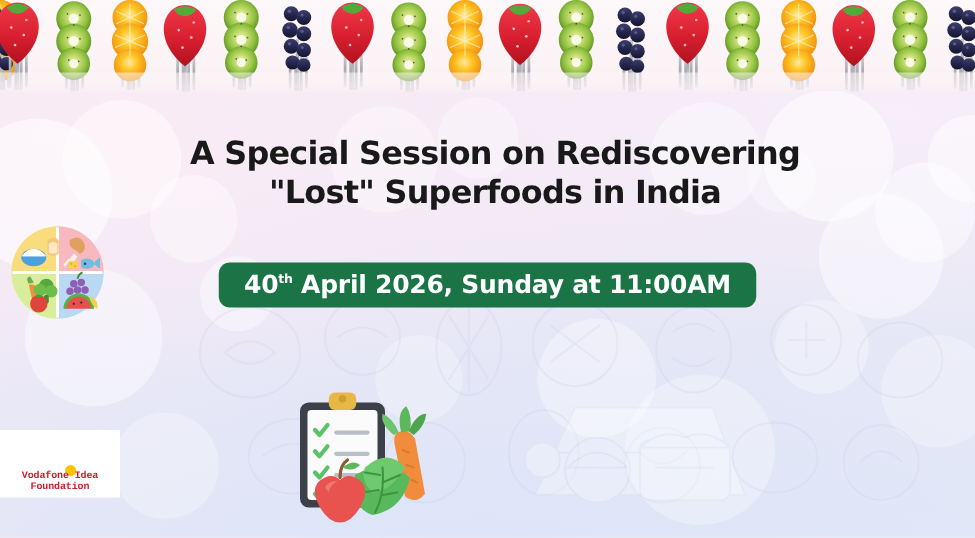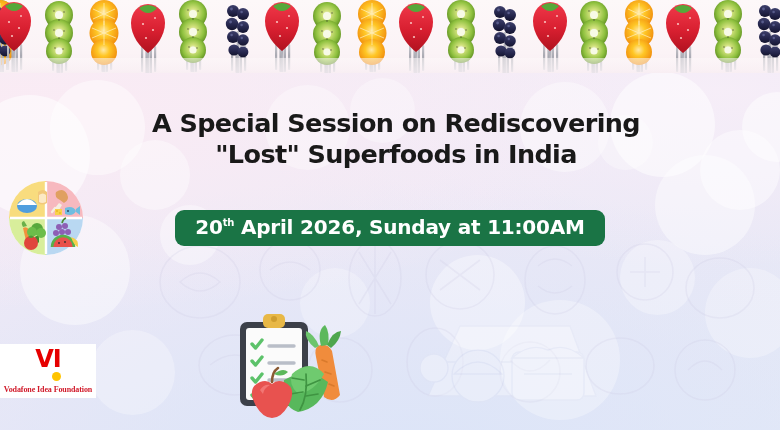--- a/index.html
+++ b/index.html
@@ -90,21 +90,21 @@
     font-family:"DejaVu Sans", sans-serif;
     letter-spacing:-1px;line-height:24px;
   }
   .logo-dot{
     position:absolute;left:52px;top:28px;width:9px;height:9px;border-radius:50%;
     background:#ffc400;
   }
   .logo-caption{
     position:absolute;left:0;right:0;bottom:4px;text-align:center;
     color:#d11a2a;font-weight:bold;font-size:8px;
-    font-family:Liberation Serif, serif;
+    font-family:Liberation Mono, monospace;
     letter-spacing:-0.1px;
   }
 </style>
 </head>
 <body>
 
 <div class="poster">
 
   <div class="bg-base"></div>
   <div class="bg-wash"></div>
@@ -339,21 +339,21 @@
       <circle cx="58" cy="63" r=".9" fill="#2f2f2f"></circle>
     <path d="M64 58 q8 2 7 10 q-4 -1 -7 -10z" fill="#f6cf4a"></path>
   </svg>
 
   <div class="title-block">
     <div class="title-line">A Special Session on Rediscovering</div>
     <div class="title-line">"Lost" Superfoods in India</div>
   </div>
 
   <div class="date-pill-wrap">
-    <span class="date-pill"><span>20</span><sup>th</sup><span> April 2026, Sunday at 11:00AM</span></span>
+    <span class="date-pill"><span>40</span><sup>th</sup><span> April 2026, Sunday at 11:00AM</span></span>
   </div>
 
   <svg class="rice-illus" viewBox="0 0 190 130">
     <g fill="#ffffff" opacity=".55" stroke="#dfe2f2" stroke-width="1.4">
       <path d="M8 96 L40 26 L150 26 L176 96 Z"></path>
       <path d="M20 62 H162"></path>
       <circle cx="58" cy="76" r="26"></circle>
       <path d="M34 74 q24 -24 48 0z"></path>
       <rect x="92" y="52" width="72" height="48" rx="7"></rect>
       <path d="M92 58 q18 -16 36 -8 q18 -8 36 8z"></path>
@@ -401,18 +401,17 @@
         <path d="M81 90 l-13 2"></path>
     </g>
 
     <path d="M34 104 q-10 -18 4 -24 q7 -3 12 2 q5 -5 12 -2 q14 6 4 24 q-7 12 -16 12 q-9 0 -16 -12z" fill="#e8524f"></path>
     <path d="M38 88 q4 -6 10 -5 q-6 3 -7 9z" fill="#f4807d" opacity=".8"></path>
     <path d="M50 80 q0 -10 6 -14" stroke="#8a5a33" stroke-width="2.6" fill="none" stroke-linecap="round"></path>
     <path d="M52 72 q9 -7 14 -2 q-6 6 -14 2z" fill="#5cb85c"></path>
   </svg>
 
   <div class="logo-card">
-    <div class="logo-vi">VI</div>
     <div class="logo-dot"></div>
     <div class="logo-caption">Vodafone Idea Foundation</div>
   </div>
 
 </div>
 
 </body></html>

